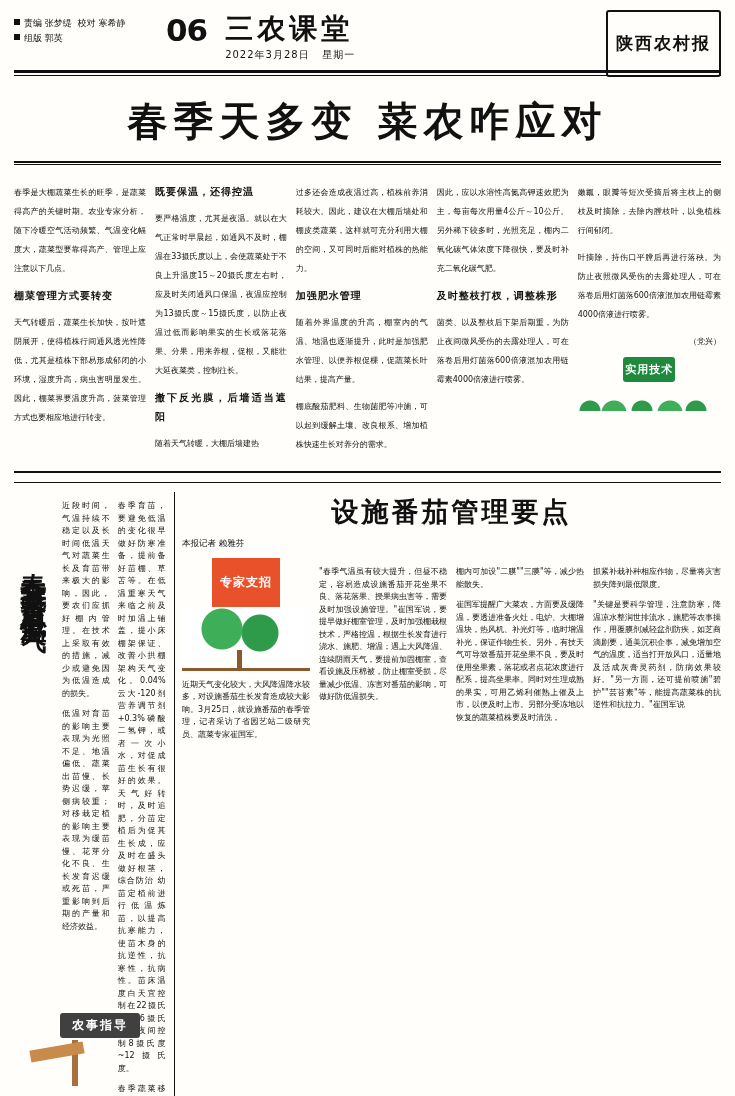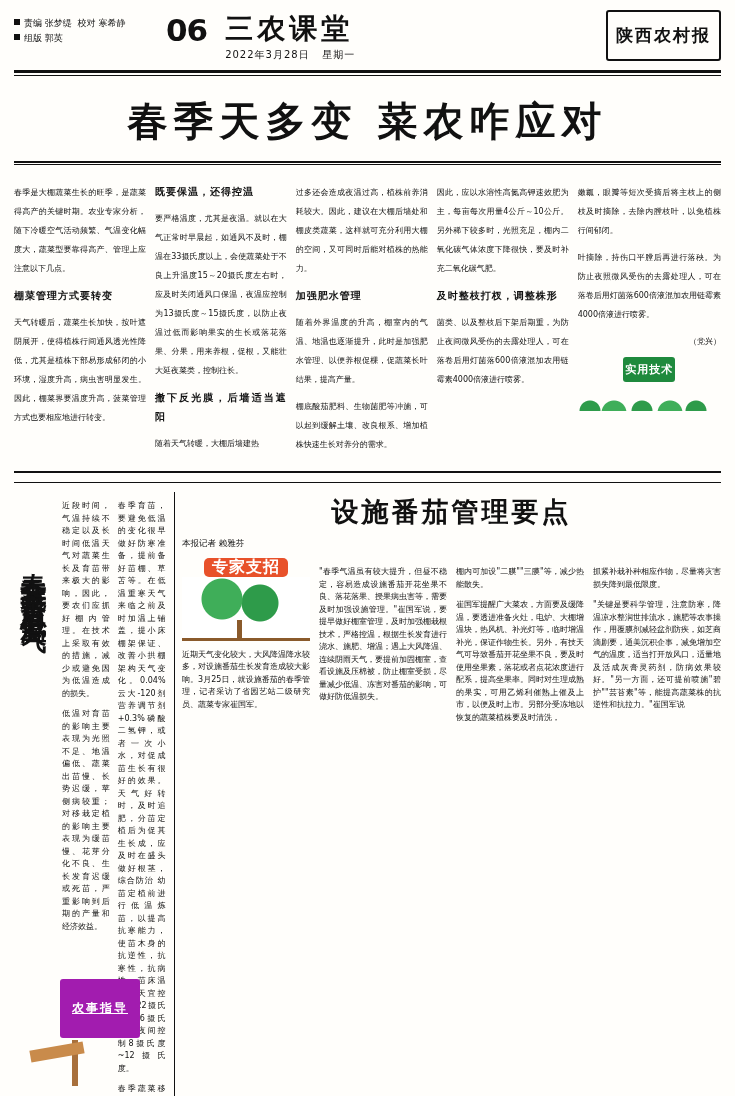--- a/index.html
+++ b/index.html
@@ -17,21 +17,21 @@
   
   .masthead { display:flex; align-items:flex-start; height:56px; border-bottom:none; }
   .mh-left { width:150px; font-size:9px; line-height:15px; padding-top:6px; }
   .mh-left div { white-space:nowrap; }
   .mh-left .sq { display:inline-block; width:6px; height:6px; background:#111; margin-right:4px; vertical-align:1px;}
   .mh-num { font-size:31px; font-weight:bold; letter-spacing:-1px; padding:0 12px 0 2px; line-height:40px; }
   .mh-mid { flex:1; padding-left:6px; }
   .mh-title { font-size:28px; font-weight:bold; letter-spacing:4px; font-family:Liberation Sans, sans-serif; }
   .mh-date { font-size:10px; letter-spacing:1px; }
   .mh-right { width:150px; text-align:right; }
-  .mh-logo { display:inline-block; border:2px solid #111; border-radius:3px; padding:12px 8px; font-size:17px; font-weight:bold;
+  .mh-logo { display:inline-block; border:2px solid #111; border-radius:3px; padding:20px 8px; font-size:17px; font-weight:bold;
              font-family:"DejaVu Serif","Liberation Serif",serif; letter-spacing:2px; }
   .rule-thick { height:3px; background:#111; margin-top:4px; }
   .rule-thin { height:1px; background:#111; margin-top:2px; }
 
   
   .headline { text-align:center; font-size:40px; font-weight:bold; letter-spacing:6px;
               font-family:"DejaVu Sans","Liberation Sans",sans-serif; margin:18px 0 12px; }
   .rule-dbl { border-top:2px solid #111; border-bottom:1px solid #111; height:4px; margin:0 0 10px; }
 
   
@@ -61,31 +61,31 @@
   .vtitle-box { width:66px; position:relative; }
   .vtitle { writing-mode:vertical-rl; text-orientation:upright; font-size:26px; font-weight:bold;
             letter-spacing:5px; line-height:40px; height:420px; margin:60px auto 0; }
   .vcol { width:95px; font-size:8px; line-height:12.5px; text-align:justify; }
   .midbody { flex:1; }
   .mid-title { text-align:center; font-size:27px; font-weight:bold; letter-spacing:3px; margin:2px 0 8px; }
   .mid-byline { font-size:8.5px; margin-bottom:8px; }
   .mid-cols { display:flex; gap:9px; font-size:8px; line-height:12.5px; text-align:justify; }
   .mid-cols .c { width:128px; }
 
-  .expert-badge { display:inline-block; background:#e8512a; color:#fff; font-size:16px; font-weight:bold;
-                  padding:3px 8px; border-radius:5px; letter-spacing:1px; }
+  .expert-badge { display:inline-block; background:#e8512a; color:#fff; font-size:12px; font-weight:bold;
+                  padding:18px 8px; border-radius:0; letter-spacing:1px; }
   .tree-art { height:64px; background:
        radial-gradient(circle at 40px 22px,#3fae59 20px,transparent 21px),
        radial-gradient(circle at 78px 26px,#2e9b4a 18px,transparent 19px),
        linear-gradient(#fff,#fff);
        border-bottom:3px solid #8a5a2b; position:relative; }
   .tree-art:after { content:""; position:absolute; left:55px; bottom:0; width:5px; height:18px; background:#8a5a2b; }
 
-  .sign { display:inline-block; background:#a21caf; color:#fff; font-weight:bold; font-size:12px;
-          padding:21px 12px; border-radius:3px; letter-spacing:2px;text-decoration:underline; }
+  .sign { display:inline-block; background:#404040; color:#fff; font-weight:bold; font-size:12px;
+          padding:4px 12px; border-radius:3px; letter-spacing:2px; }
   .sign-wrap { position:absolute; left:60px; bottom:58px; }
   .post { position:absolute; left:30px; bottom:10px; width:90px; height:46px; }
   .post:before { content:""; position:absolute; left:42px; top:0; width:6px; height:46px; background:#a8703c; }
   .post:after { content:""; position:absolute; left:0; top:6px; width:54px; height:12px; background:#c98b4b; transform:rotate(-10deg); }
 </style>
 </head>
 <body>
 
 <div class="page">
 

